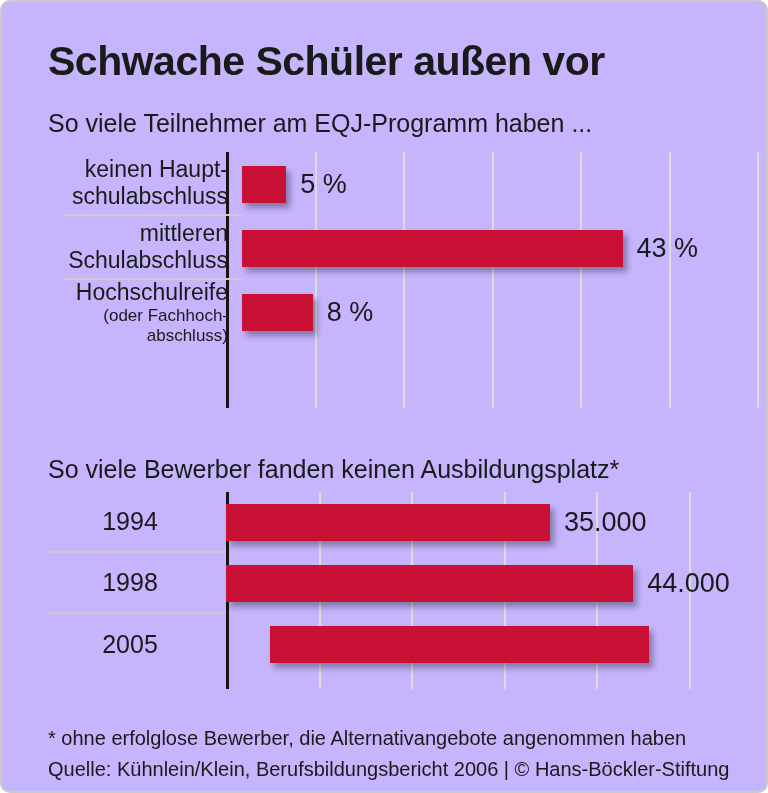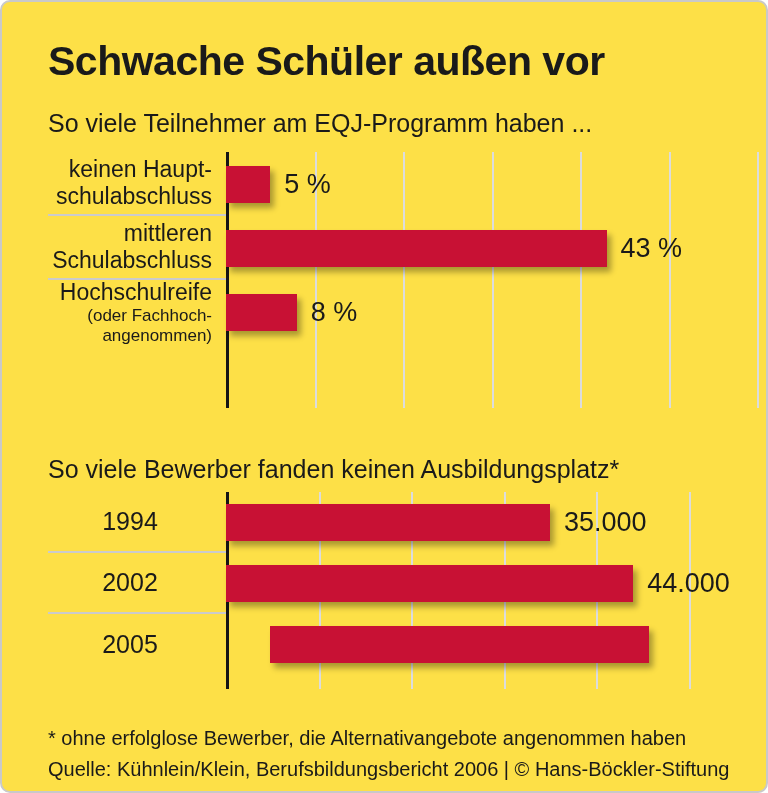--- a/index.html
+++ b/index.html
@@ -3,21 +3,21 @@
 <meta charset="utf-8">
 <style>
   html,body{margin:0;padding:0;background:#ffffff;}
   body{font-family:"Liberation Sans","DejaVu Sans",sans-serif;color:#1a1a1a;}
   .card{
     position:relative;
     width:768px;height:793px;
     box-sizing:border-box;
     border:2px solid #c9c9c9;
     border-radius:10px;
-    background:#fde047;
+    background:#c4b5fd;
     padding:0 0 0 46px;
     overflow:hidden;
   }
   h1.title{
     font-size:41px;line-height:46px;font-weight:bold;
     margin:36px 0 0 0;letter-spacing:-0.5px;
   }
   .subhead{
     font-size:25px;line-height:30px;margin-top:24px;
   }
@@ -25,21 +25,21 @@
   .chart{position:relative;}
   #chart-0{margin-top:14px;}
   #chart-1{margin-top:8px;}
   .gridline{position:absolute;top:0;bottom:0;width:2px;background:#dcdcdc;}
   .axis{position:absolute;top:0;bottom:0;width:3px;background:#151515;}
   .chart-row{display:flex;position:relative;}
   .label-cell{
     width:178px;box-sizing:border-box;padding-right:14px;
     display:flex;flex-direction:column;justify-content:center;
   }
-  .label-cell.right{text-align:right;}
+  .label-cell.right{text-align:right;margin-left:16px;}
   .label-cell.center{text-align:center;}
   .label-cell.sep{border-bottom:2px solid #cbcbcb;}
   .lab-line{font-size:23px;line-height:27px;white-space:nowrap;}
   .center .lab-line{font-size:25px;}
   .note-line{font-size:17px;line-height:20px;white-space:nowrap;}
   .plot-cell{flex:1;display:flex;align-items:center;position:relative;}
   .bar{box-shadow:4px 5px 6px rgba(0,0,0,0.33);}
   .value{margin-left:14px;font-size:27px;white-space:nowrap;}
   .footer{margin-top:34px;font-size:20px;line-height:31px;}
 </style>
@@ -77,21 +77,21 @@
         </div>
         <div class="plot-cell">
           <div class="bar" style="width: 380.55px; height: 37px; background: rgb(200, 17, 52);"></div>
           <div class="value">43 %</div>
         </div>
       </div>
       <div class="chart-row" style="height: 64px;">
         <div class="label-cell right">
           <div class="lab-line">Hochschulreife</div>
           <div class="note-line">(oder Fachhoch-</div>
-          <div class="note-line">angenommen)</div>
+          <div class="note-line">abschluss)</div>
         </div>
         <div class="plot-cell">
           <div class="bar" style="width: 70.8px; height: 37px; background: rgb(200, 17, 52);"></div>
           <div class="value">8 %</div>
         </div>
       </div>
     </div>
 
   <div class="subhead second">So viele Bewerber fanden keinen Ausbildungsplatz*</div>
 
@@ -106,21 +106,21 @@
         <div class="label-cell center sep">
           <div class="lab-line">1994</div>
         </div>
         <div class="plot-cell">
           <div class="bar" style="width: 323.909px; height: 37px; background: rgb(200, 17, 52);"></div>
           <div class="value">35.000</div>
         </div>
       </div>
       <div class="chart-row" style="height: 61px;">
         <div class="label-cell center sep">
-          <div class="lab-line">2002</div>
+          <div class="lab-line">1998</div>
         </div>
         <div class="plot-cell">
           <div class="bar" style="width: 407.2px; height: 37px; background: rgb(200, 17, 52);"></div>
           <div class="value">44.000</div>
         </div>
       </div>
       <div class="chart-row" style="height: 61px; gap: 44px;">
         <div class="label-cell center">
           <div class="lab-line">2005</div>
         </div>

